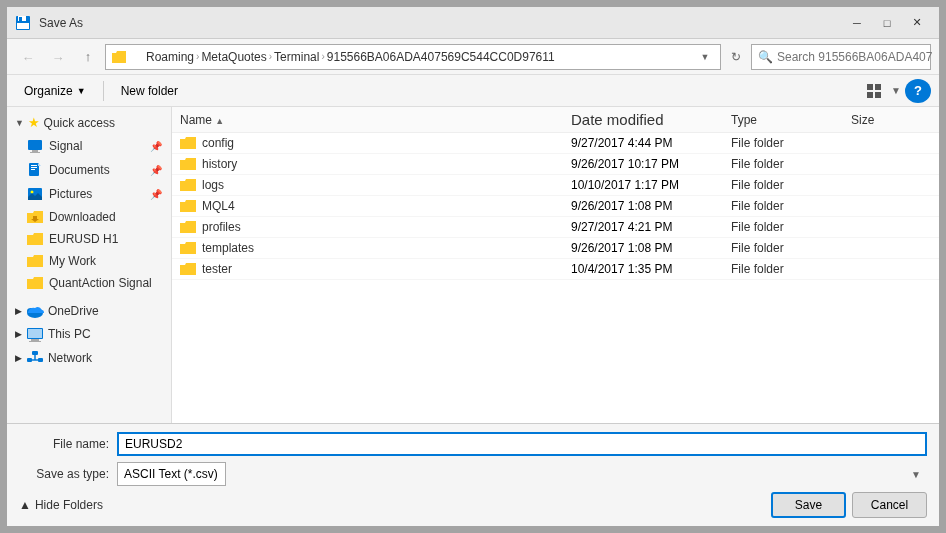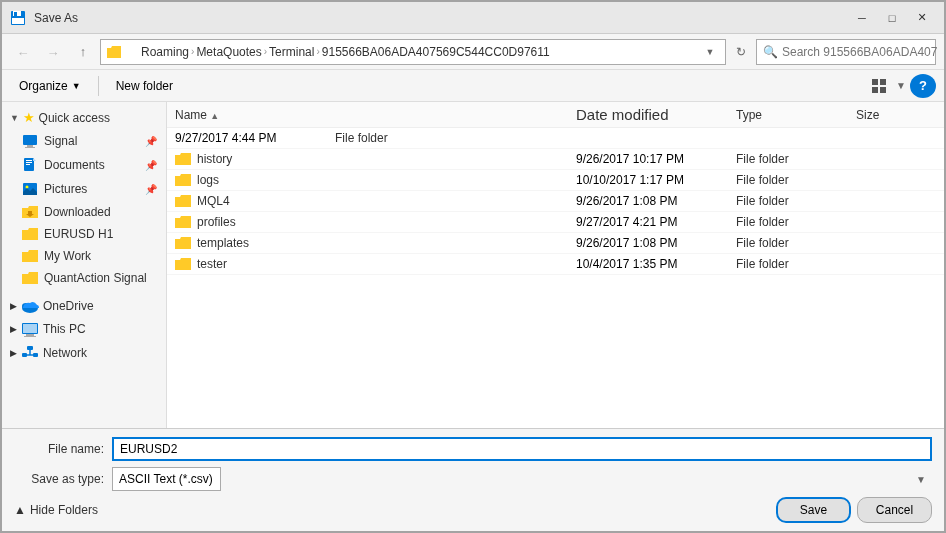--- a/index.html
+++ b/index.html
@@ -2,21 +2,21 @@
 <html><head>
   <meta charset="utf-8">
   <style>
     * { box-sizing: border-box; margin: 0; padding: 0; }
     body { font-family: 'Segoe UI', sans-serif; font-size: 12px; background: #f0f0f0; }
 
     .window {
       width: 946px;
       height: 533px;
       background: #f0f0f0;
-      border: 2px solid #a3a3a3;
+      border: 7px solid #a3a3a3;
       display: flex;
       flex-direction: column;
       box-shadow: 2px 2px 8px rgba(0,0,0,0.3);
     }
 
     .title-bar {
       background: #e8e8e8;
       height: 32px;
       display: flex;
       align-items: center;
@@ -359,21 +359,21 @@
     }
 
     .action-btn {
       min-width: 75px;
       height: 26px;
       border: 1px solid #aaa;
       background: #e1e1e1;
       cursor: pointer;
       font-size: 12px;
       padding: 0 12px;
-      border-radius: 10px;
+      border-radius: 3px;
     }
 
     .action-btn.primary {
       background: #e1e1e1;
       border: 2px solid #0078d7;
     }
   </style>
 </head>
 <body>
 
@@ -570,20 +570,27 @@
         <div class="col-type">
           <span>Type</span>
         </div>
         <div class="col-size">
           <span>Size</span>
         </div>
       </div>
 
       <div id="file-rows-container">
           <div class="file-row">
+    <div class="file-name-cell">
+      <svg width="16" height="14" viewBox="0 0 16 14">
+        <path d="M0,3 L5,3 L6,1 L16,1 L16,13 L0,13 Z" fill="#ffca28"></path>
+        <path d="M0,4 L16,4 L16,13 L0,13 Z" fill="#ffca28"></path>
+      </svg>
+      <span>config</span>
+    </div>
     <div class="file-date-cell">9/27/2017 4:44 PM</div>
     <div class="file-type-cell">File folder</div>
     <div class="file-size-cell"></div>
   </div>
           <div class="file-row">
     <div class="file-name-cell">
       <svg width="16" height="14" viewBox="0 0 16 14">
         <path d="M0,3 L5,3 L6,1 L16,1 L16,13 L0,13 Z" fill="#ffca28"></path>
         <path d="M0,4 L16,4 L16,13 L0,13 Z" fill="#ffca28"></path>
       </svg>

